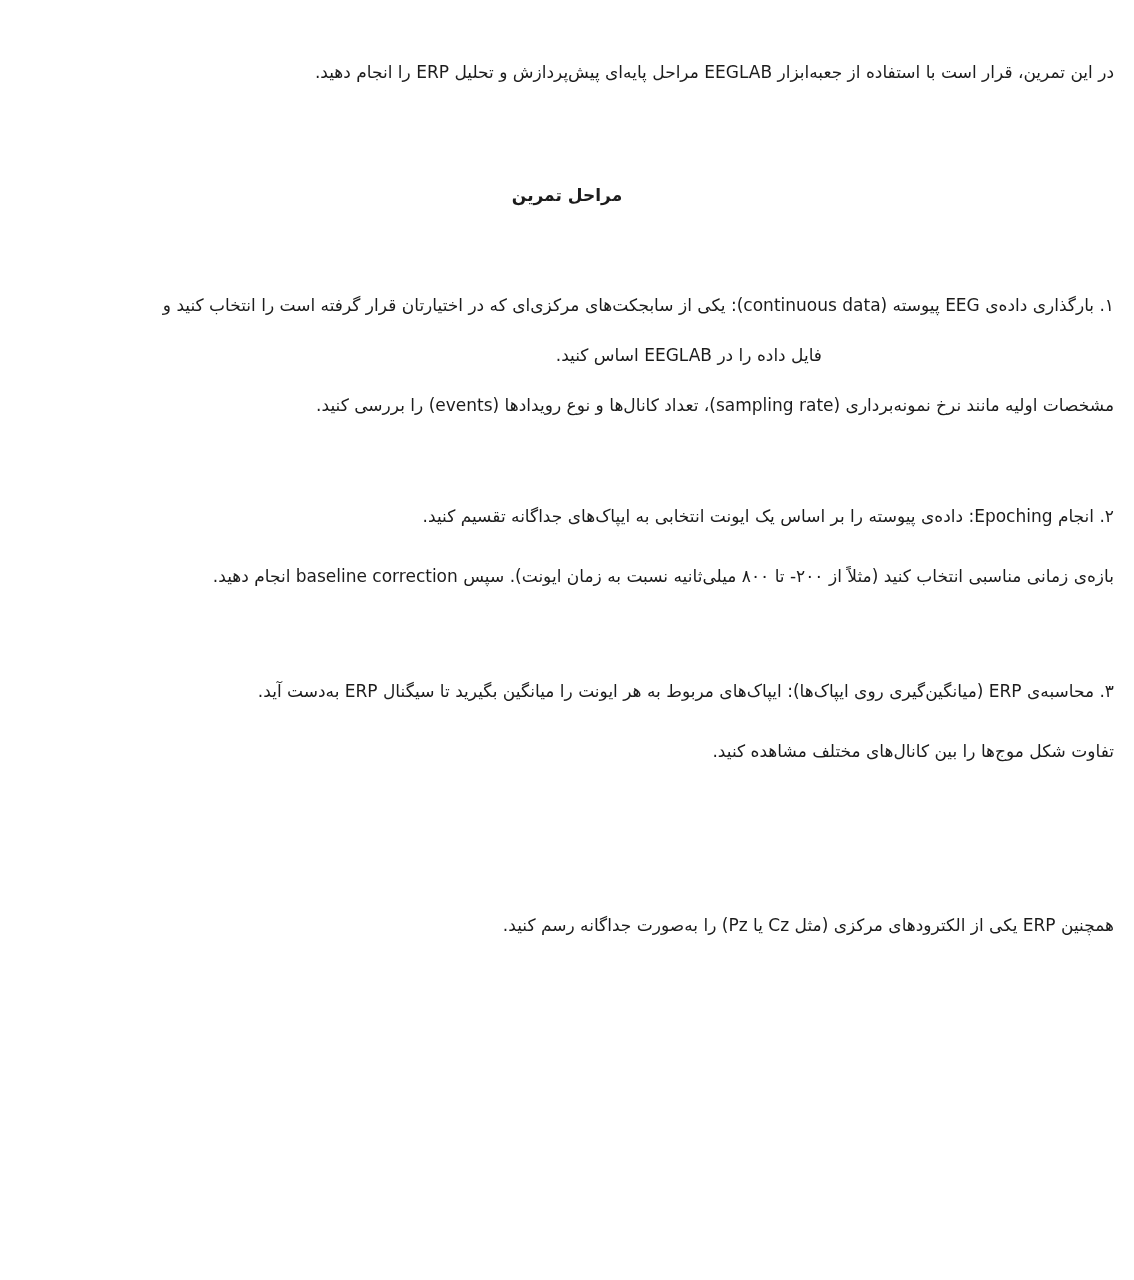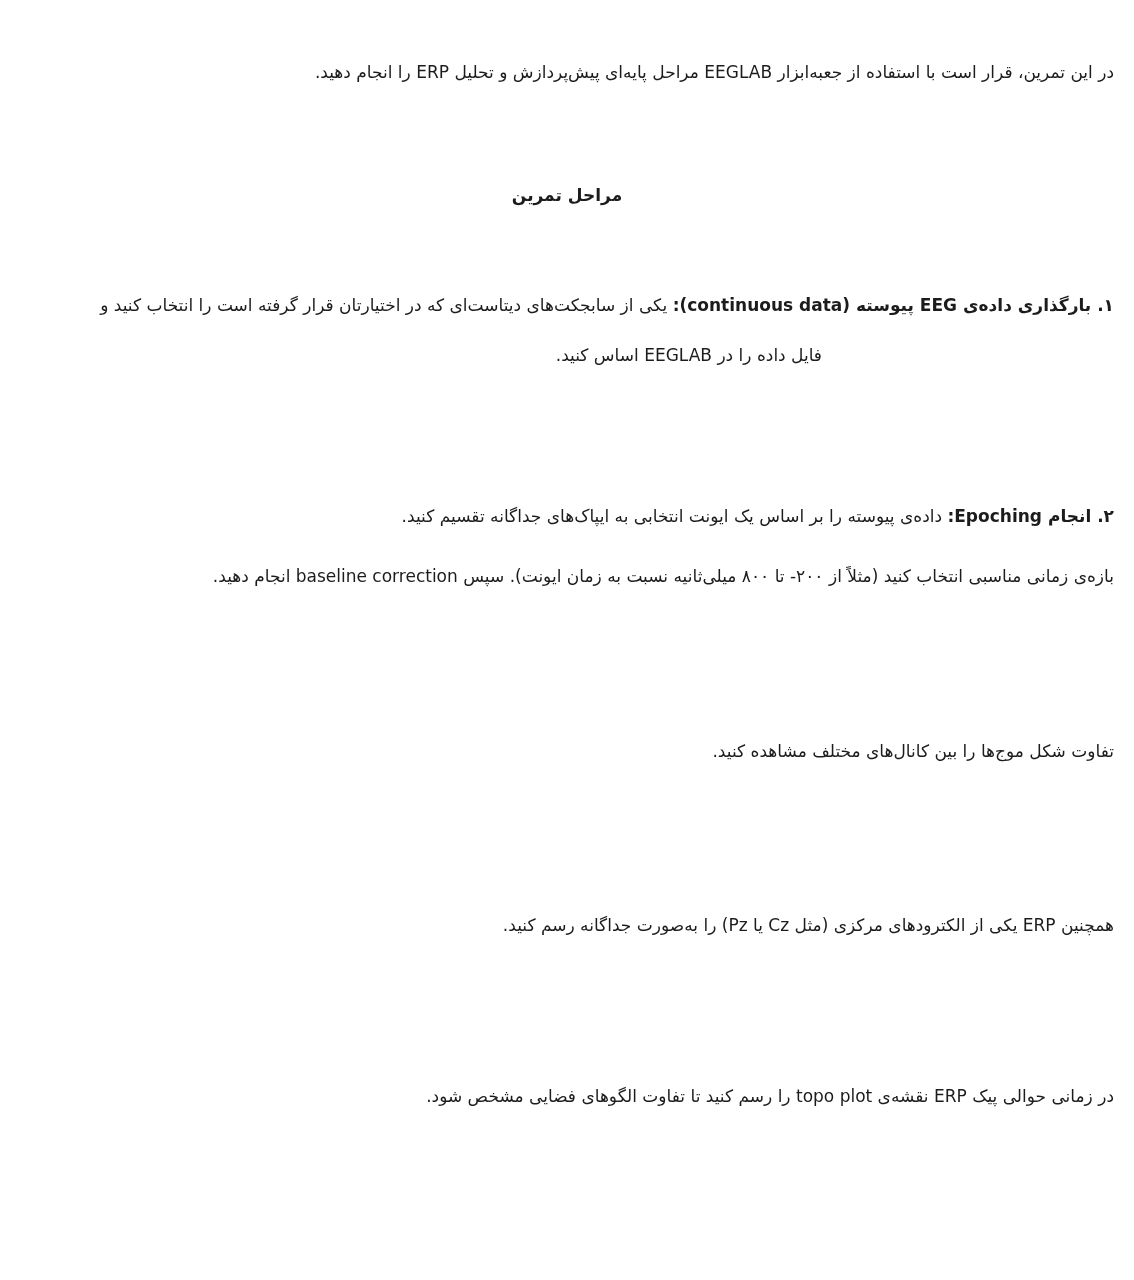--- a/index.html
+++ b/index.html
@@ -22,21 +22,21 @@
     left: 20px;
     right: 20px;
     direction: rtl;
     text-align: right;
     font-size: 17px;
     line-height: 30px;
     white-space: nowrap;
     color: #1c1c1c;
   }
   .bold { font-weight: 700; }
-  b { font-weight: 700; }
+  b { font-weight: 400; }
   
   #step1-line2 { right: 312px; }
 
   
   #intro        { top: 57px;  }
   #heading      { top: 180px; text-align: center; }
   #step1-line1  { top: 290px; }
   #step1-line2  { top: 340px; }
   #step1-note   { top: 390px; }
   #step2-line   { top: 501px; }
@@ -51,26 +51,27 @@
 </style>
 </head>
 <body>
 
 <div id="page">
 
   <div class="line" id="intro">در این تمرین، قرار است با استفاده از جعبه‌ابزار EEGLAB مراحل پایه‌ای پیش‌پردازش و تحلیل ERP را انجام دهید.</div>
 
   <div class="line bold" id="heading">مراحل تمرین</div>
 
-  <div class="line" id="step1-line1"><b dir="rtl">۱. بارگذاری داده‌ی EEG پیوسته (continuous data):</b> <span>یکی از سابجکت‌های دیتاست‌ای که در اختیارتان قرار گرفته است را انتخاب کنید و</span></div>
+  <div class="line" id="step1-line1"><b dir="rtl">۱. بارگذاری داده‌ی EEG پیوسته (continuous data):</b> <span>یکی از سابجکت‌های مرکزی‌ای که در اختیارتان قرار گرفته است را انتخاب کنید و</span></div>
   <div class="line" id="step1-line2">فایل داده را در EEGLAB اساس کنید.</div>
+  <div class="line" id="step1-note">مشخصات اولیه مانند نرخ نمونه‌برداری (sampling rate)، تعداد کانال‌ها و نوع رویدادها (events) را بررسی کنید.</div>
 
   <div class="line" id="step2-line"><b dir="rtl">۲. انجام Epoching:</b> <span>داده‌ی پیوسته را بر اساس یک ایونت انتخابی به ایپاک‌های جداگانه تقسیم کنید.</span></div>
   <div class="line" id="step2-note">بازه‌ی زمانی مناسبی انتخاب کنید (مثلاً از ۲۰۰- تا ۸۰۰ میلی‌ثانیه نسبت به زمان ایونت). سپس baseline correction انجام دهید.</div>
 
+  <div class="line" id="step3-line"><b dir="rtl">۳. محاسبه‌ی ERP (میانگین‌گیری روی ایپاک‌ها):</b> <span>ایپاک‌های مربوط به هر ایونت را میانگین بگیرید تا سیگنال ERP به‌دست آید.</span></div>
   <div class="line" id="step3-note">تفاوت شکل موج‌ها را بین کانال‌های مختلف مشاهده کنید.</div>
 
   <div class="line" id="step4-note">همچنین ERP یکی از الکترودهای مرکزی (مثل Cz یا Pz) را به‌صورت جداگانه رسم کنید.</div>
 
-  <div class="line" id="step5-note">در زمانی حوالی پیک ERP نقشه‌ی topo plot را رسم کنید تا تفاوت الگوهای فضایی مشخص شود.</div>
 
 
 </div>
 
 </body></html>

